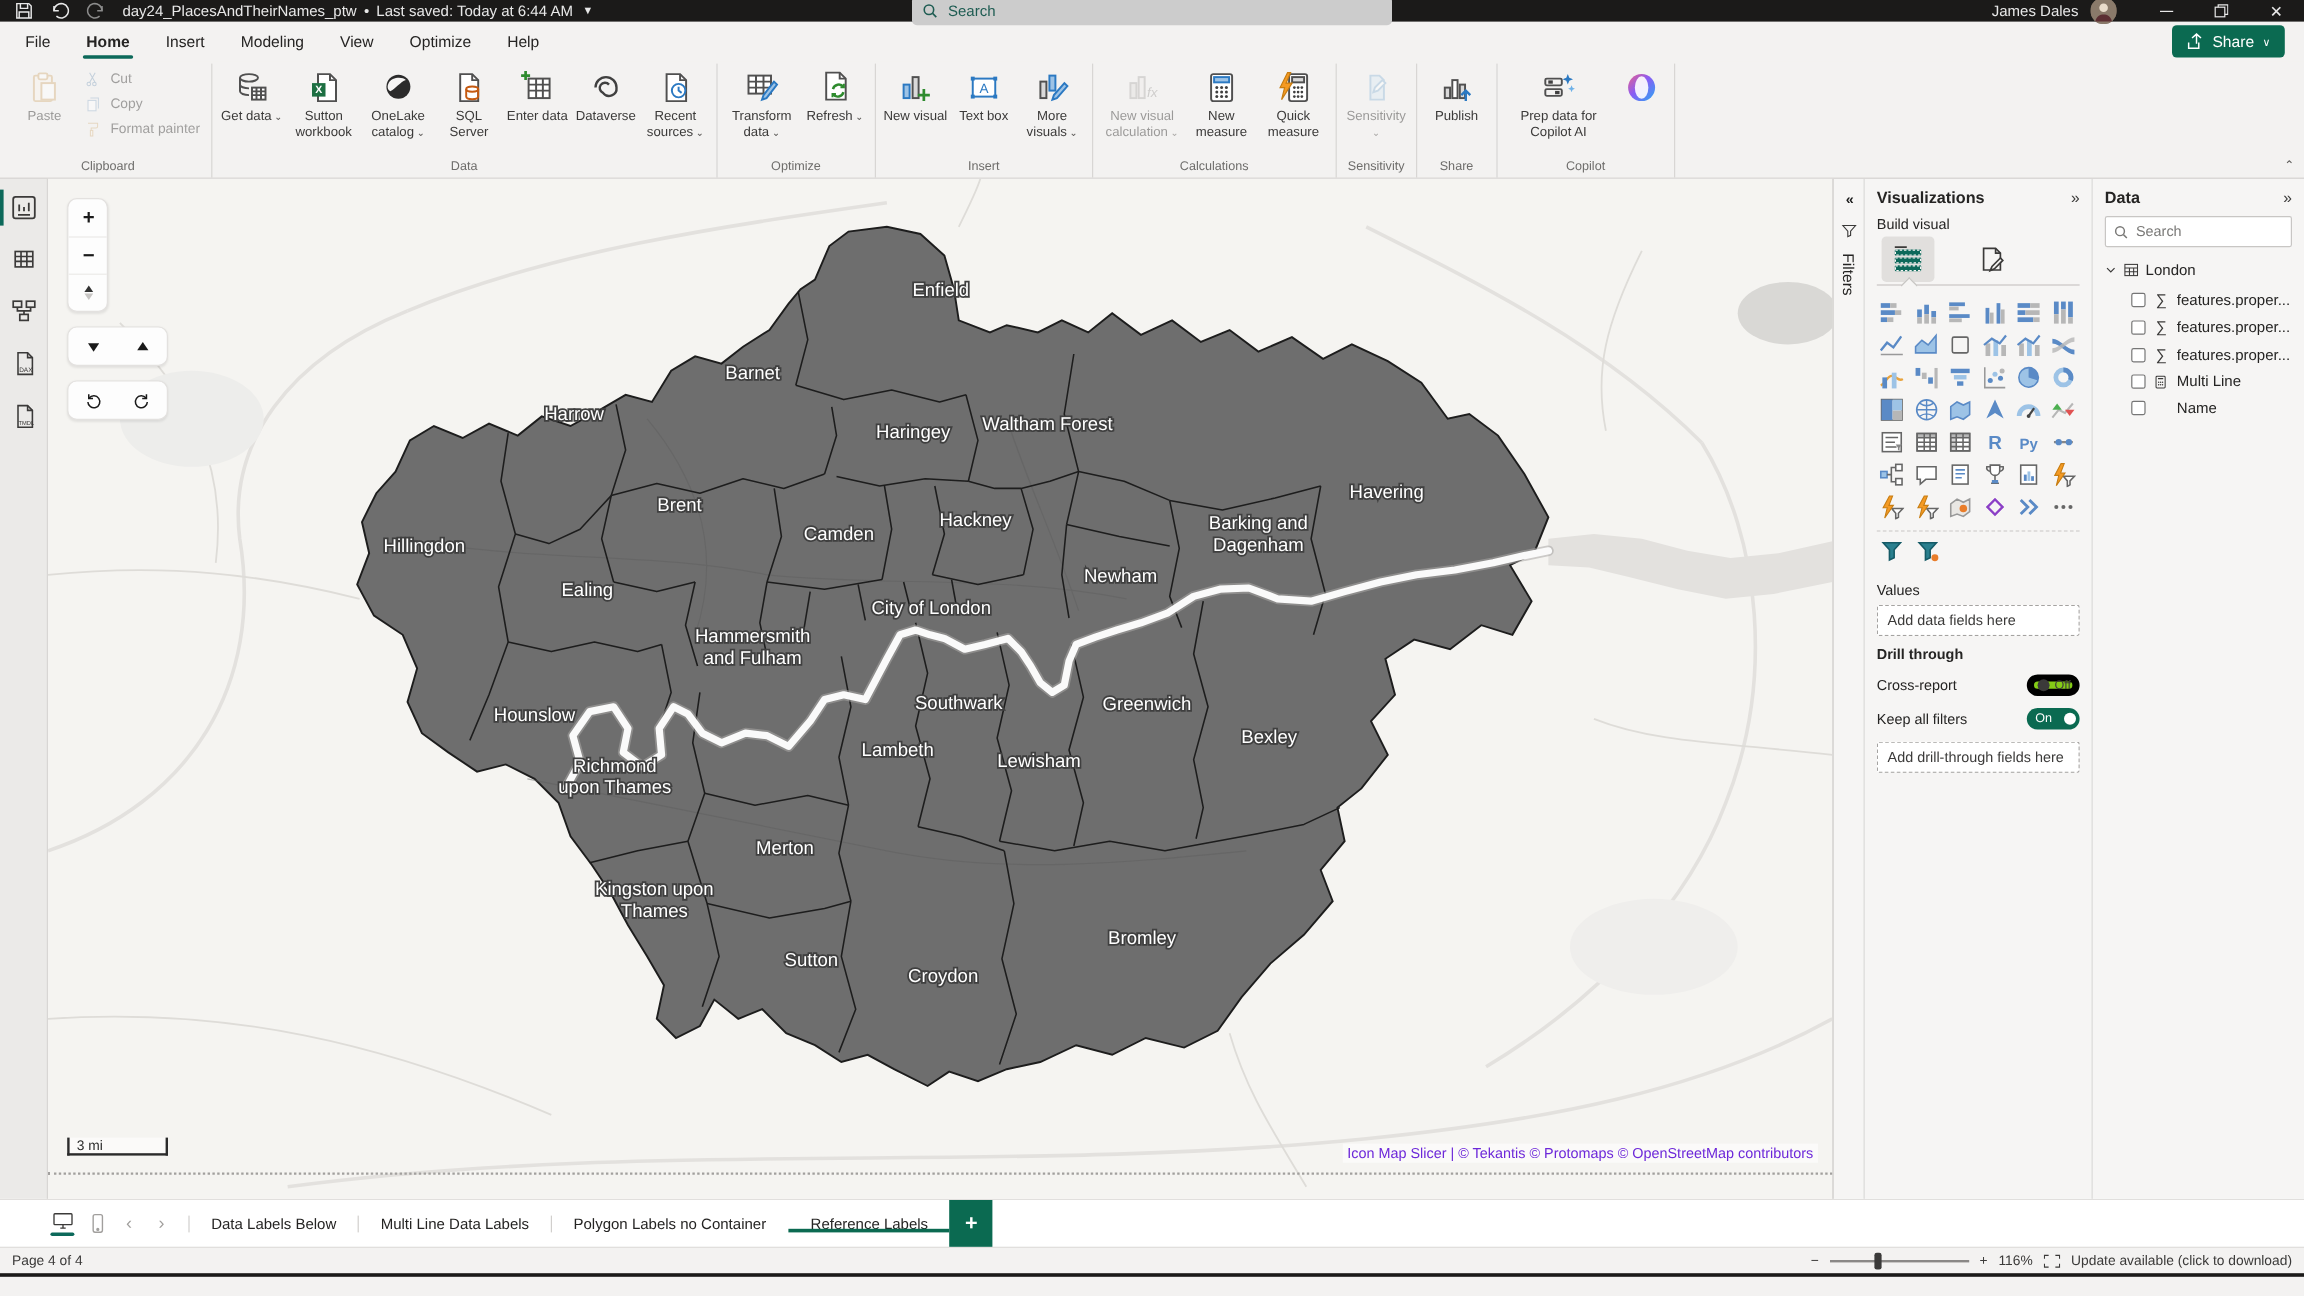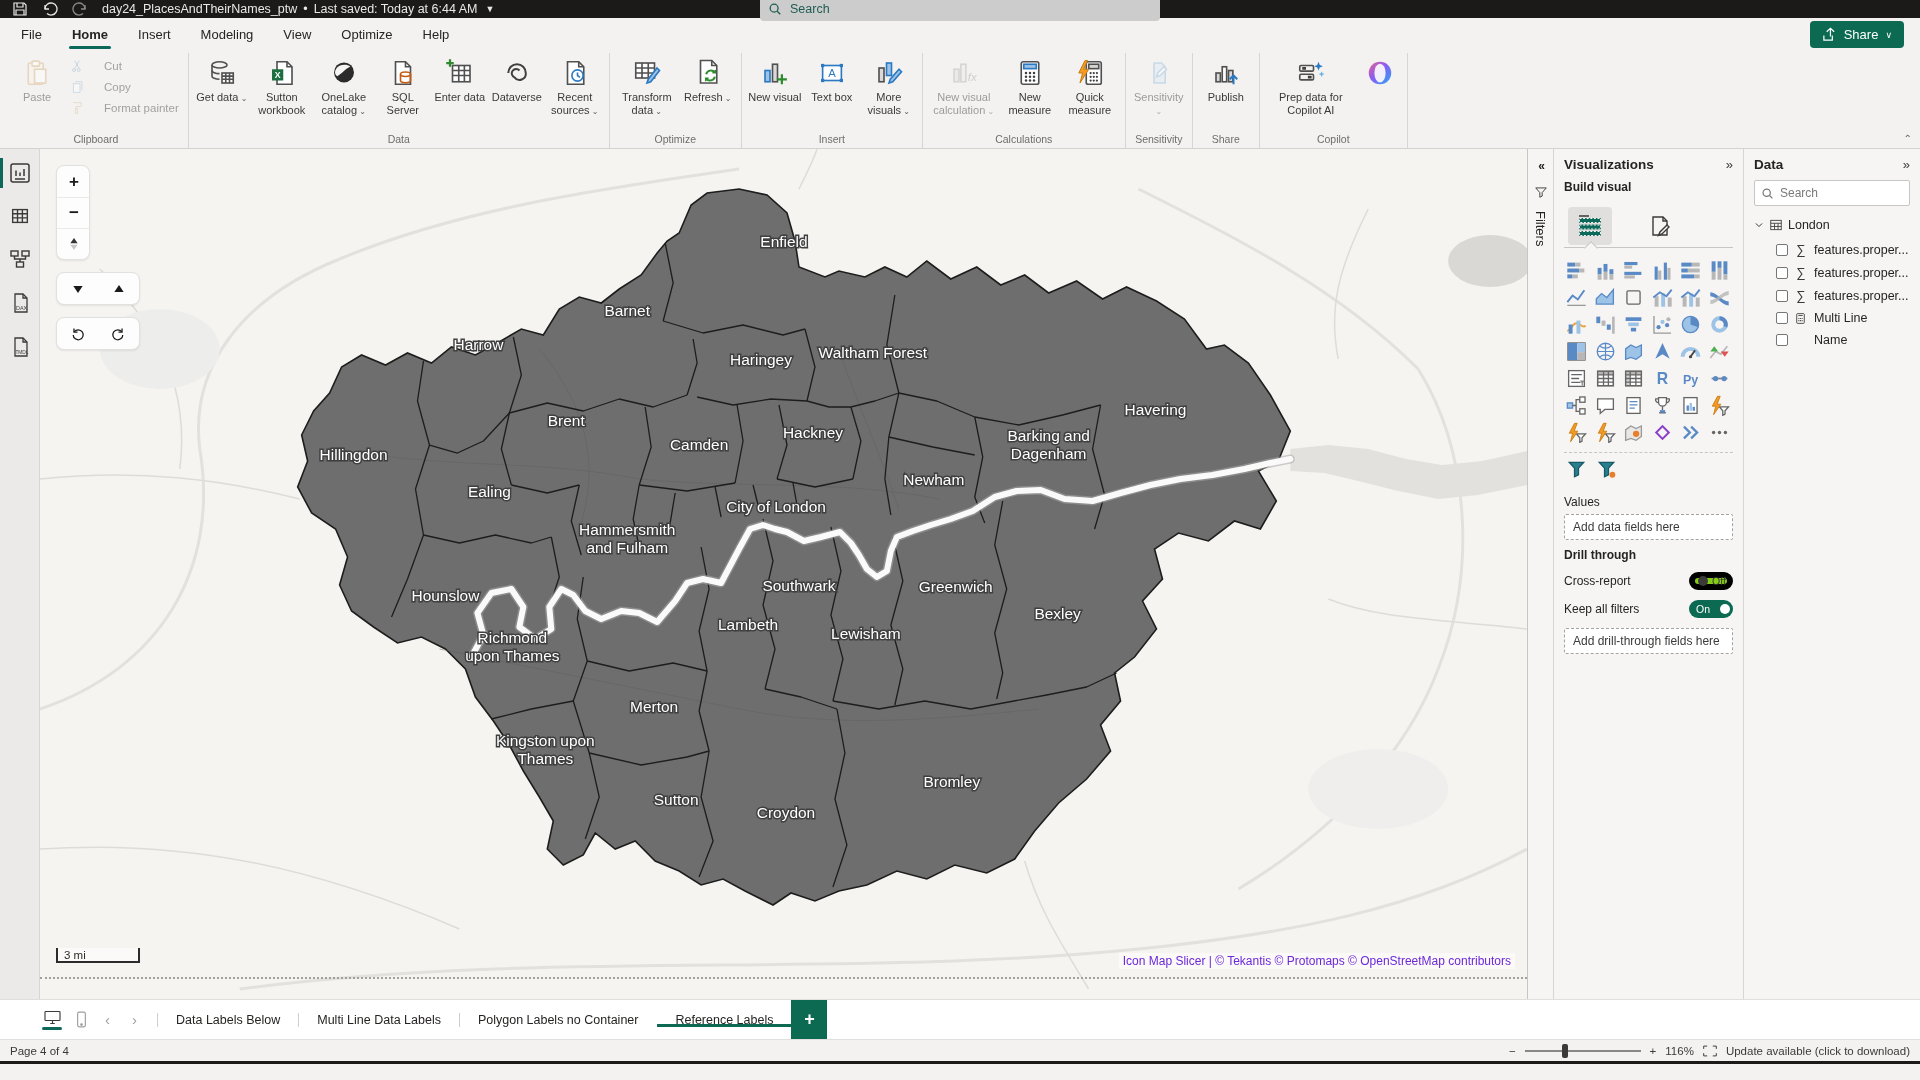--- a/index.html
+++ b/index.html
@@ -26,21 +26,21 @@
 
 .ribbon{height:98px;background:#f3f2f1;border-bottom:1px solid #d4d2d0;display:flex;align-items:stretch;padding:2px 4px 0;position:relative}
 .rb-group{display:flex;flex-direction:column;padding:0 5px;border-right:1px solid #d8d6d4}
 .rb-items{flex:1;display:flex;align-items:flex-start;gap:1px}
 .rb-caption{text-align:center;font-size:10.5px;color:#6e6d6b;padding:1px 2px 3px;white-space:nowrap}
 .rb-big{width:56px;display:flex;flex-direction:column;align-items:center;padding-top:3px;border-radius:3px;cursor:default;min-height:74px}
 .rb-big .ic{height:34px;display:flex;align-items:center;justify-content:center}
 .rb-big .lb{font-size:11px;line-height:1.18;text-align:center;color:#3b3a39;margin-top:1px}
 .rb-big.disabled{opacity:.48;pointer-events:none}
 .rb-smallcol{display:flex;flex-direction:column;justify-content:flex-start;gap:3px;padding-top:4px}
-.rb-small{display:flex;align-items:center;gap:18px;font-size:11.5px;color:#3b3a39;padding:1px 4px;border-radius:3px}
+.rb-small{display:flex;align-items:center;gap:6px;font-size:11.5px;color:#3b3a39;padding:1px 4px;border-radius:3px}
 .rb-small.disabled{opacity:.45}
 .rb-caret{font-size:8px;color:#605e5c}
 .rb-collapse{position:absolute;right:8px;bottom:4px;font-size:10px;color:#605e5c}
 
 .main{display:flex;height:850px;background:#fff}
 .rail{width:40px;background:#ebeae8;border-right:1px solid #d8d6d4;display:flex;flex-direction:column;align-items:center;padding-top:12px;gap:20px}
 .rail-item{width:40px;display:flex;justify-content:center;position:relative;cursor:pointer}
 .rail-item.active::before{content:"";position:absolute;left:0;top:-3px;bottom:-3px;width:3px;background:#0c695a}
 .canvas{flex:1;position:relative;background:#f5f4f1;border-right:1px solid #c8c6c4;overflow:hidden}
 #map{position:absolute;inset:0;width:100%;height:100%}
@@ -57,21 +57,21 @@
 
 .filters{width:26px;background:#f6f5f4;border-right:1px solid #d8d6d4;display:flex;flex-direction:column;align-items:center;padding-top:10px;gap:12px}
 .filters .chev{font-size:12px;color:#b35900;font-weight:bold;letter-spacing:-2px}
 .filters .vtext{writing-mode:vertical-rl;font-size:13px;color:#252423}
 
 .pane{background:#f6f5f4;padding:8px 10px;font-size:12px}
 .viz-pane{width:190px;border-right:1px solid #d8d6d4}
 .data-pane{width:176px}
 .pane-head{display:flex;align-items:center;justify-content:space-between;font-size:13.5px;font-weight:bold;color:#252423;margin-bottom:8px}
 .pane-head .pc{font-weight:normal;font-size:13px;color:#3b3a39;cursor:pointer}
-.bv-label{font-weight:bold;font-size:12px;margin:2px 0 10px}
+.bv-label{font-weight:normal;font-size:12px;margin:2px 0 0}
 .bv-tabs{display:flex;align-items:center;gap:26px;padding:0 4px;border-bottom:1px solid #c8c6c4;position:relative;height:44px}
 .bv-tab{width:44px;height:38px;display:flex;align-items:center;justify-content:center;border-radius:4px;cursor:pointer}
 .bv-tab.sel{background:#e1dfdd}
 .bv-notch{position:absolute;left:22px;bottom:-6px;width:10px;height:10px;background:#f6f5f4;border-left:1px solid #c8c6c4;border-top:1px solid #c8c6c4;transform:rotate(45deg)}
 .gallery{display:grid;grid-template-columns:repeat(6,1fr);gap:3px 2px;padding:10px 0 6px}
 .vz{width:25px;height:24px;display:flex;align-items:center;justify-content:center;border-radius:3px;cursor:pointer}
 .gal-div{border-top:1px dashed #c8c6c4;margin:2px 0 4px}
 .gal-extra{display:flex;gap:5px;padding-bottom:6px}
 .sec-label{color:#252423;margin:8px 0 5px}
 .dashed-box{background:#fff;border:1px dashed #a5a3a1;border-radius:2px;height:26px;display:flex;align-items:center;padding:0 8px;color:#3b3a39;margin-bottom:4px}
@@ -142,20 +142,40 @@
     </span>
   </div>
   <div class="tb-search">
     <span>
         <svg width="14" height="14" viewBox="0 0 16 16" fill="none" stroke="#1e5c52" stroke-width="1.5">
           <circle cx="7" cy="7" r="4.5"></circle>
           <path d="M10.5 10.5L14 14"></path>
         </svg>
       </span>
     <input placeholder="Search" style="">
+  </div>
+  <div class="tb-right">
+    <span class="tb-user">James Dales</span>
+    <span class="tb-avatar">
+        <svg width="22" height="22" viewBox="0 0 22 22">
+          <rect width="22" height="22" fill="#8a7a6a"></rect>
+          <circle cx="11" cy="8.5" r="3.6" fill="#e9dccb"></circle>
+          <path d="M4 20c1-4.5 4-6 7-6s6 1.5 7 6z" fill="#5c2f33"></path>
+        </svg>
+      </span>
+    <div class="winbtn">
+        <span class="min-glyph"></span>
+      </div>
+    <div class="winbtn">
+        <svg width="12" height="12" viewBox="0 0 12 12" fill="none" stroke="#e8e8e8">
+          <rect x="1" y="3" width="8" height="8"></rect>
+          <path d="M3.5 3V1h8v8H9"></path>
+        </svg>
+      </div>
+    <div class="winbtn">✕</div>
   </div>
 </div>
 
 <div class="menubar">
   <div id="menu-tabs" style="display:flex;height:100%">
       <div class="menu-tab">File</div>
       <div class="menu-tab active">Home</div>
       <div class="menu-tab">Insert</div>
       <div class="menu-tab">Modeling</div>
       <div class="menu-tab">View</div>

